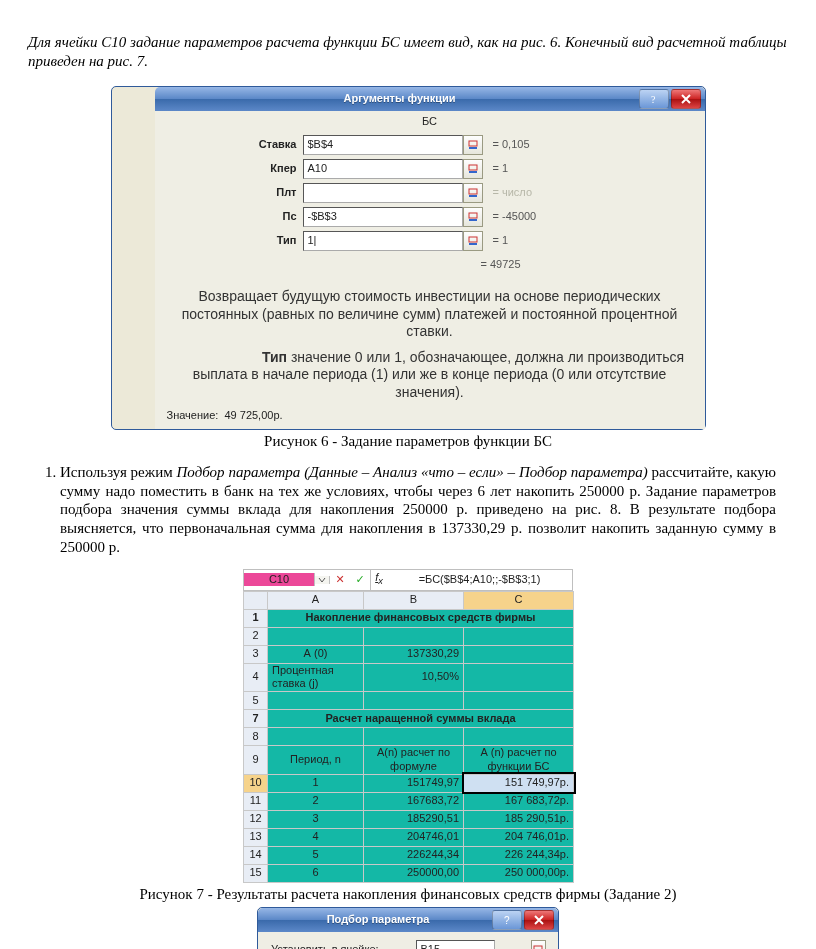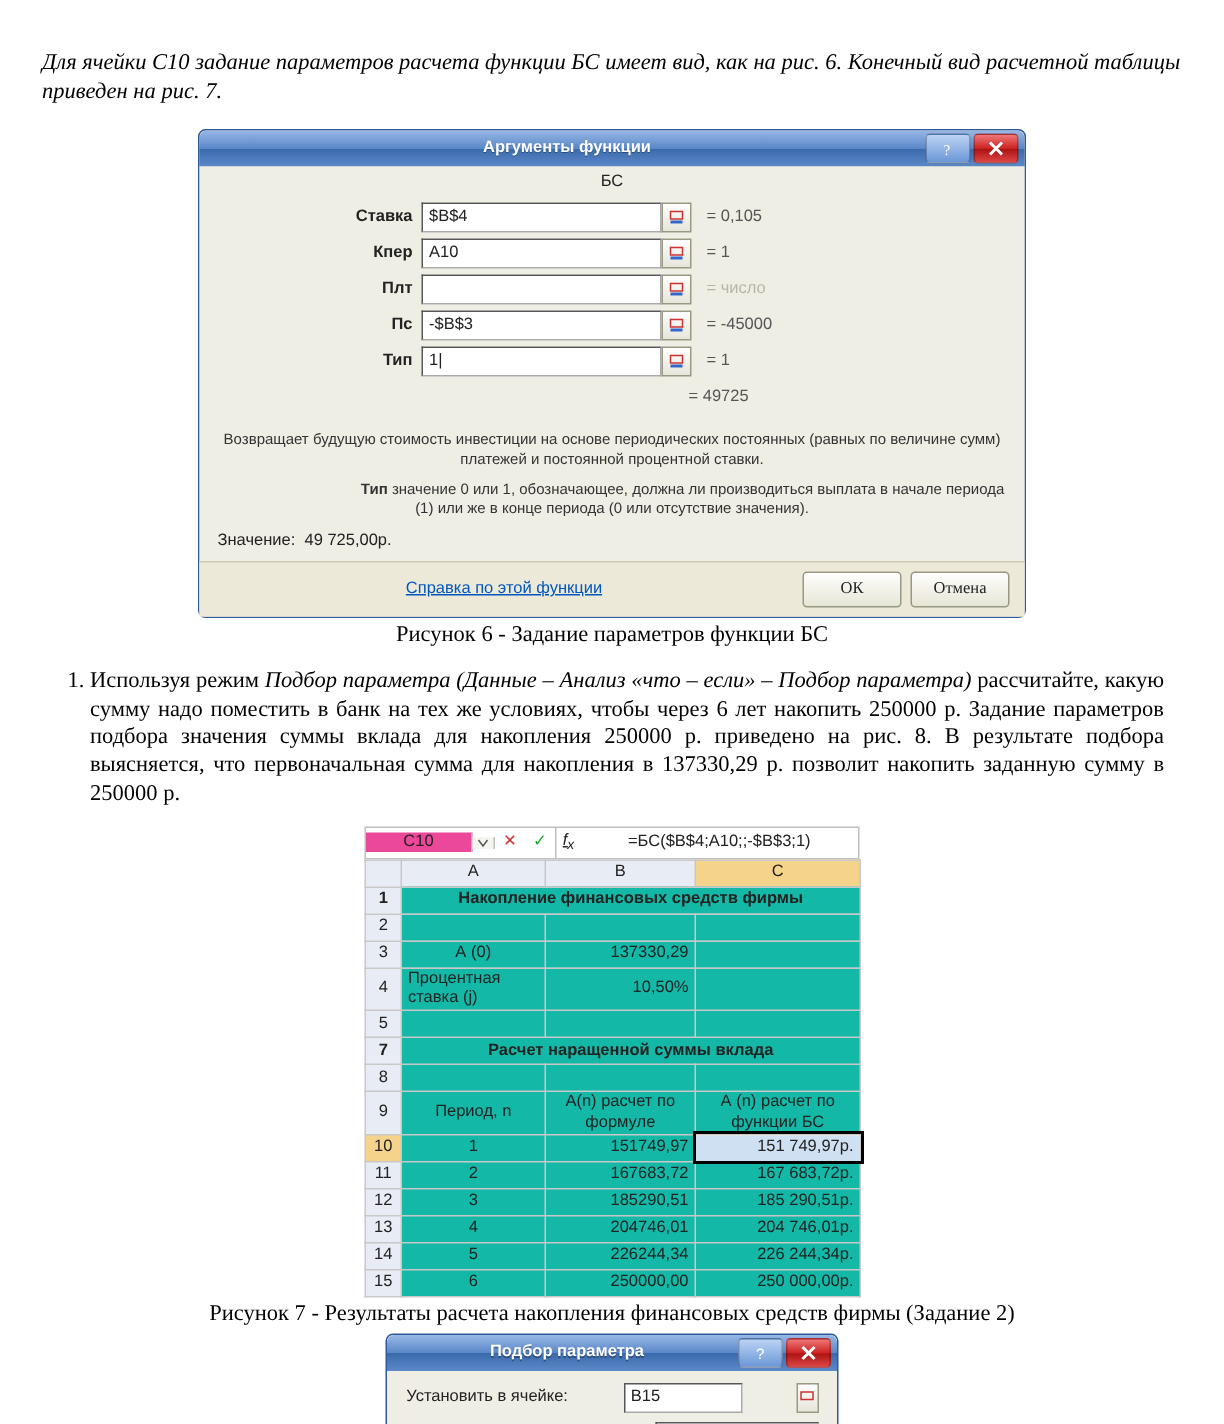--- a/index.html
+++ b/index.html
@@ -44,21 +44,21 @@
   .tbtn.close svg, .tbtn.help svg { display:block;}
   .client { background: #efeee4; padding: 0; }
   .funcname { padding: 4px 10px 2px 10px; font-size:11px;}
   .param-area { padding: 4px 12px 6px 12px; }
   .param-row { display:flex; align-items:center; height: 22px; margin-bottom:2px;}
   .param-label { width: 130px; text-align:right; font-weight:bold; padding-right:6px;}
   .param-input { width: 150px; height: 18px; border:1px inset #aaa; background:#fff; padding:0 4px; display:flex; align-items:center;}
   .range-btn { width:18px; height:18px; border:1px solid #9a9a82; background:linear-gradient(#fefefe,#e6e6dc); margin-left:0; display:flex;align-items:center;justify-content:center;}
   .range-btn svg{display:block;}
   .param-eq { margin-left:10px; color:#555;}
-  .desc { padding: 4px 12px; font-size:10px; color:#333;}
+  .desc { padding: 4px 12px; font-size:14px; color:#333;}
   .val-row { display:flex; padding: 4px 12px 6px 12px; align-items:center;}
   .val-row .lbl{}
   .bottom-bar { border-top:1px solid #cfcab5; padding:6px 10px; display:flex; align-items:center; background:#ece9d8;}
   .linkhelp { color:#0057c0; text-decoration: underline; cursor:pointer; flex:1; font-size:11px;}
   .btn { min-width:64px; height:22px; border:1px solid #9a9a82; border-radius:3px; background:linear-gradient(#fefefe,#e6e6d6); margin-left:6px; font-family:Tahoma; font-size:11px; display:flex;align-items:center;justify-content:center;}
 
   
   .excel-wrap { margin: 4px auto 0 auto; font-family: Tahoma, Arial, sans-serif; font-size:11px; color:#222;}
   .fx-row { display:flex; align-items:center; height:20px; border:1px solid #bfbfbf; background:#fff; }
   .namebox { width:58px; border-right:1px solid #bfbfbf; padding:0 6px; background:#ec4899;}
@@ -86,21 +86,21 @@
   .gs .row { display:flex; align-items:center; margin-bottom:6px;gap:36px;}
   .gs .row label{ width:150px;}
   .gs .row .inp{ width:95px; height:18px; border:1px inset #aaa; background:#fff; padding:0 4px; display:flex;align-items:center;}
 </style>
 </head>
 <body>
 
 <p class="italic">Для ячейки С10 задание параметров расчета функции БС имеет вид, как на рис. 6. Конечный вид расчетной таблицы приведен на рис. 7.</p>
 
 <div class="center">
-  <div class="win" style="width:550px;">
+  <div class="win" style="width:550px;padding-left:43px;">
     <div class="titlebar">
       <span class="tbtitle">Аргументы функции</span>
       <div class="tbtn help">
         <svg width="10" height="10">
             <text x="2" y="9" fill="#fff" font-size="10" font-family="Tahoma">?</text>
           </svg>
       </div>
       <div class="tbtn close">
         <svg width="10" height="10">
             <path d="M1 1 L9 9 M9 1 L1 9" stroke="#fff" stroke-width="2"></path>
@@ -172,25 +172,20 @@
           </div>
       </div>
       <div class="desc">Возвращает будущую стоимость инвестиции на основе периодических постоянных (равных по величине сумм) платежей и постоянной процентной ставки.</div>
       <div class="desc">
         <span style="display:inline-block;width:112px;text-align:right;font-weight:bold;">Тип</span>
         <span>значение 0 или 1, обозначающее, должна ли производиться выплата в начале периода (1) или же в конце периода (0 или отсутствие значения).</span>
       </div>
       <div class="val-row">
         <span class="lbl">Значение:</span>&nbsp;&nbsp;
         <span>49 725,00р.</span>
-      </div>
-      <div class="bottom-bar">
-        <span class="linkhelp">Справка по этой функции</span>
-        <div class="btn">ОК</div>
-        <div class="btn">Отмена</div>
       </div>
     </div>
   </div>
 </div>
 <div class="caption">Рисунок 6 - Задание параметров функции БС</div>
 
 <ol>
     <li class="justify">
   <span>Используя режим </span><span class="italic">Подбор параметра (Данные – Анализ «что – если» – Подбор параметра)</span><span> рассчитайте, какую сумму надо поместить в банк на тех же условиях, чтобы через 6 лет накопить 250000 р. Задание параметров подбора значения суммы вклада для накопления 250000 р. приведено на рис. 8. В результате подбора выясняется, что первоначальная сумма для накопления в 137330,29 р. позволит накопить заданную сумму в 250000 р.</span>
 </li>

